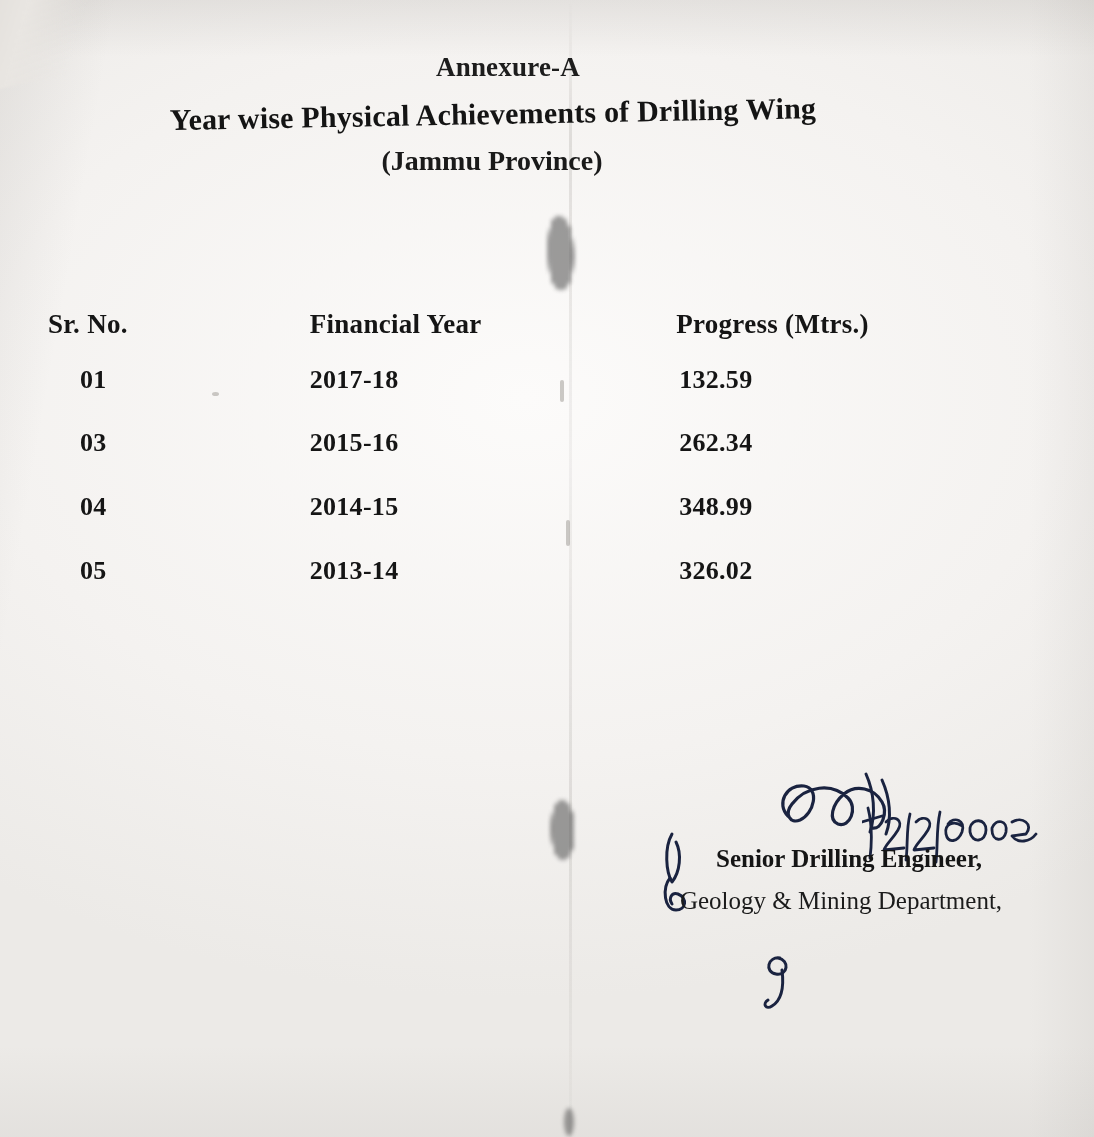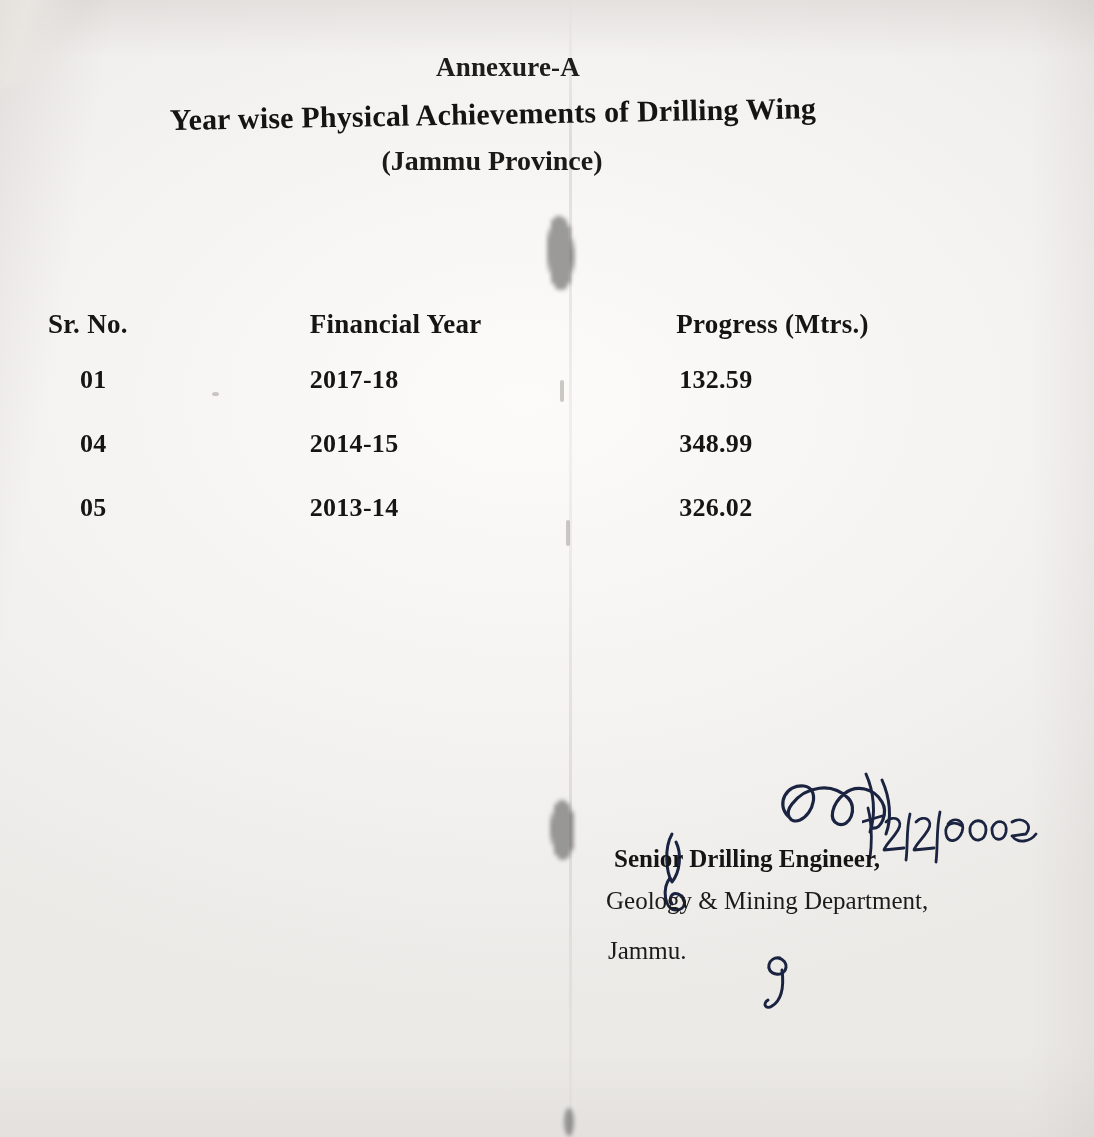--- a/index.html
+++ b/index.html
@@ -150,21 +150,21 @@
   .r3 td { position: relative; top: 0px; }
   .r4 td { position: relative; top: 1px; }
   .r5 td { position: relative; top: 2px; }
 
   
   .sign-block {
     position: absolute;
     top: 845px;
     left: 600px;
     width: 470px;
-    text-align: left;
+    text-align: center;
   }
   .sign-title {
     font-size: 25px;
     font-weight: bold;
     color: #151515;
     margin-bottom: 14px;
     transform: translateX(14px);
   }
   .sign-dept {
     font-size: 25px;
@@ -216,20 +216,25 @@
           <th class="col-sr">Sr. No.</th>
           <th class="col-year">Financial Year</th>
           <th class="col-prog">Progress (Mtrs.)</th>
         </tr>
       </thead>
       <tbody>
         <tr class="r1">
           <td class="col-sr">01</td>
           <td class="col-year">2017-18</td>
           <td class="col-prog">132.59</td>
+        </tr>
+        <tr class="r3">
+          <td class="col-sr">03</td>
+          <td class="col-year">2015-16</td>
+          <td class="col-prog">262.34</td>
         </tr>
         <tr class="r4">
           <td class="col-sr">04</td>
           <td class="col-year">2014-15</td>
           <td class="col-prog">348.99</td>
         </tr>
         <tr class="r5">
           <td class="col-sr">05</td>
           <td class="col-year">2013-14</td>
           <td class="col-prog">326.02</td>
@@ -272,16 +277,15 @@
   <div class="handwriting hw-bottom-mark">
     <svg width="46" height="70" viewBox="0 0 46 70">
       <path class="hw-ink" stroke-width="3" d="M22 10 C10 8, 6 24, 18 26 C30 28, 32 12, 20 10 Z"></path>
       <path class="hw-ink" stroke-width="3" d="M24 22 C26 38, 24 52, 14 58 C8 62, 4 56, 10 52"></path>
     </svg>
   </div>
 
   <div class="sign-block">
     <div class="sign-title">Senior Drilling Engineer,</div>
     <div class="sign-dept">Geology &amp; Mining Department,</div>
-    <div class="sign-city">Jammu.</div>
   </div>
 
 </div>
 
 </body></html>

